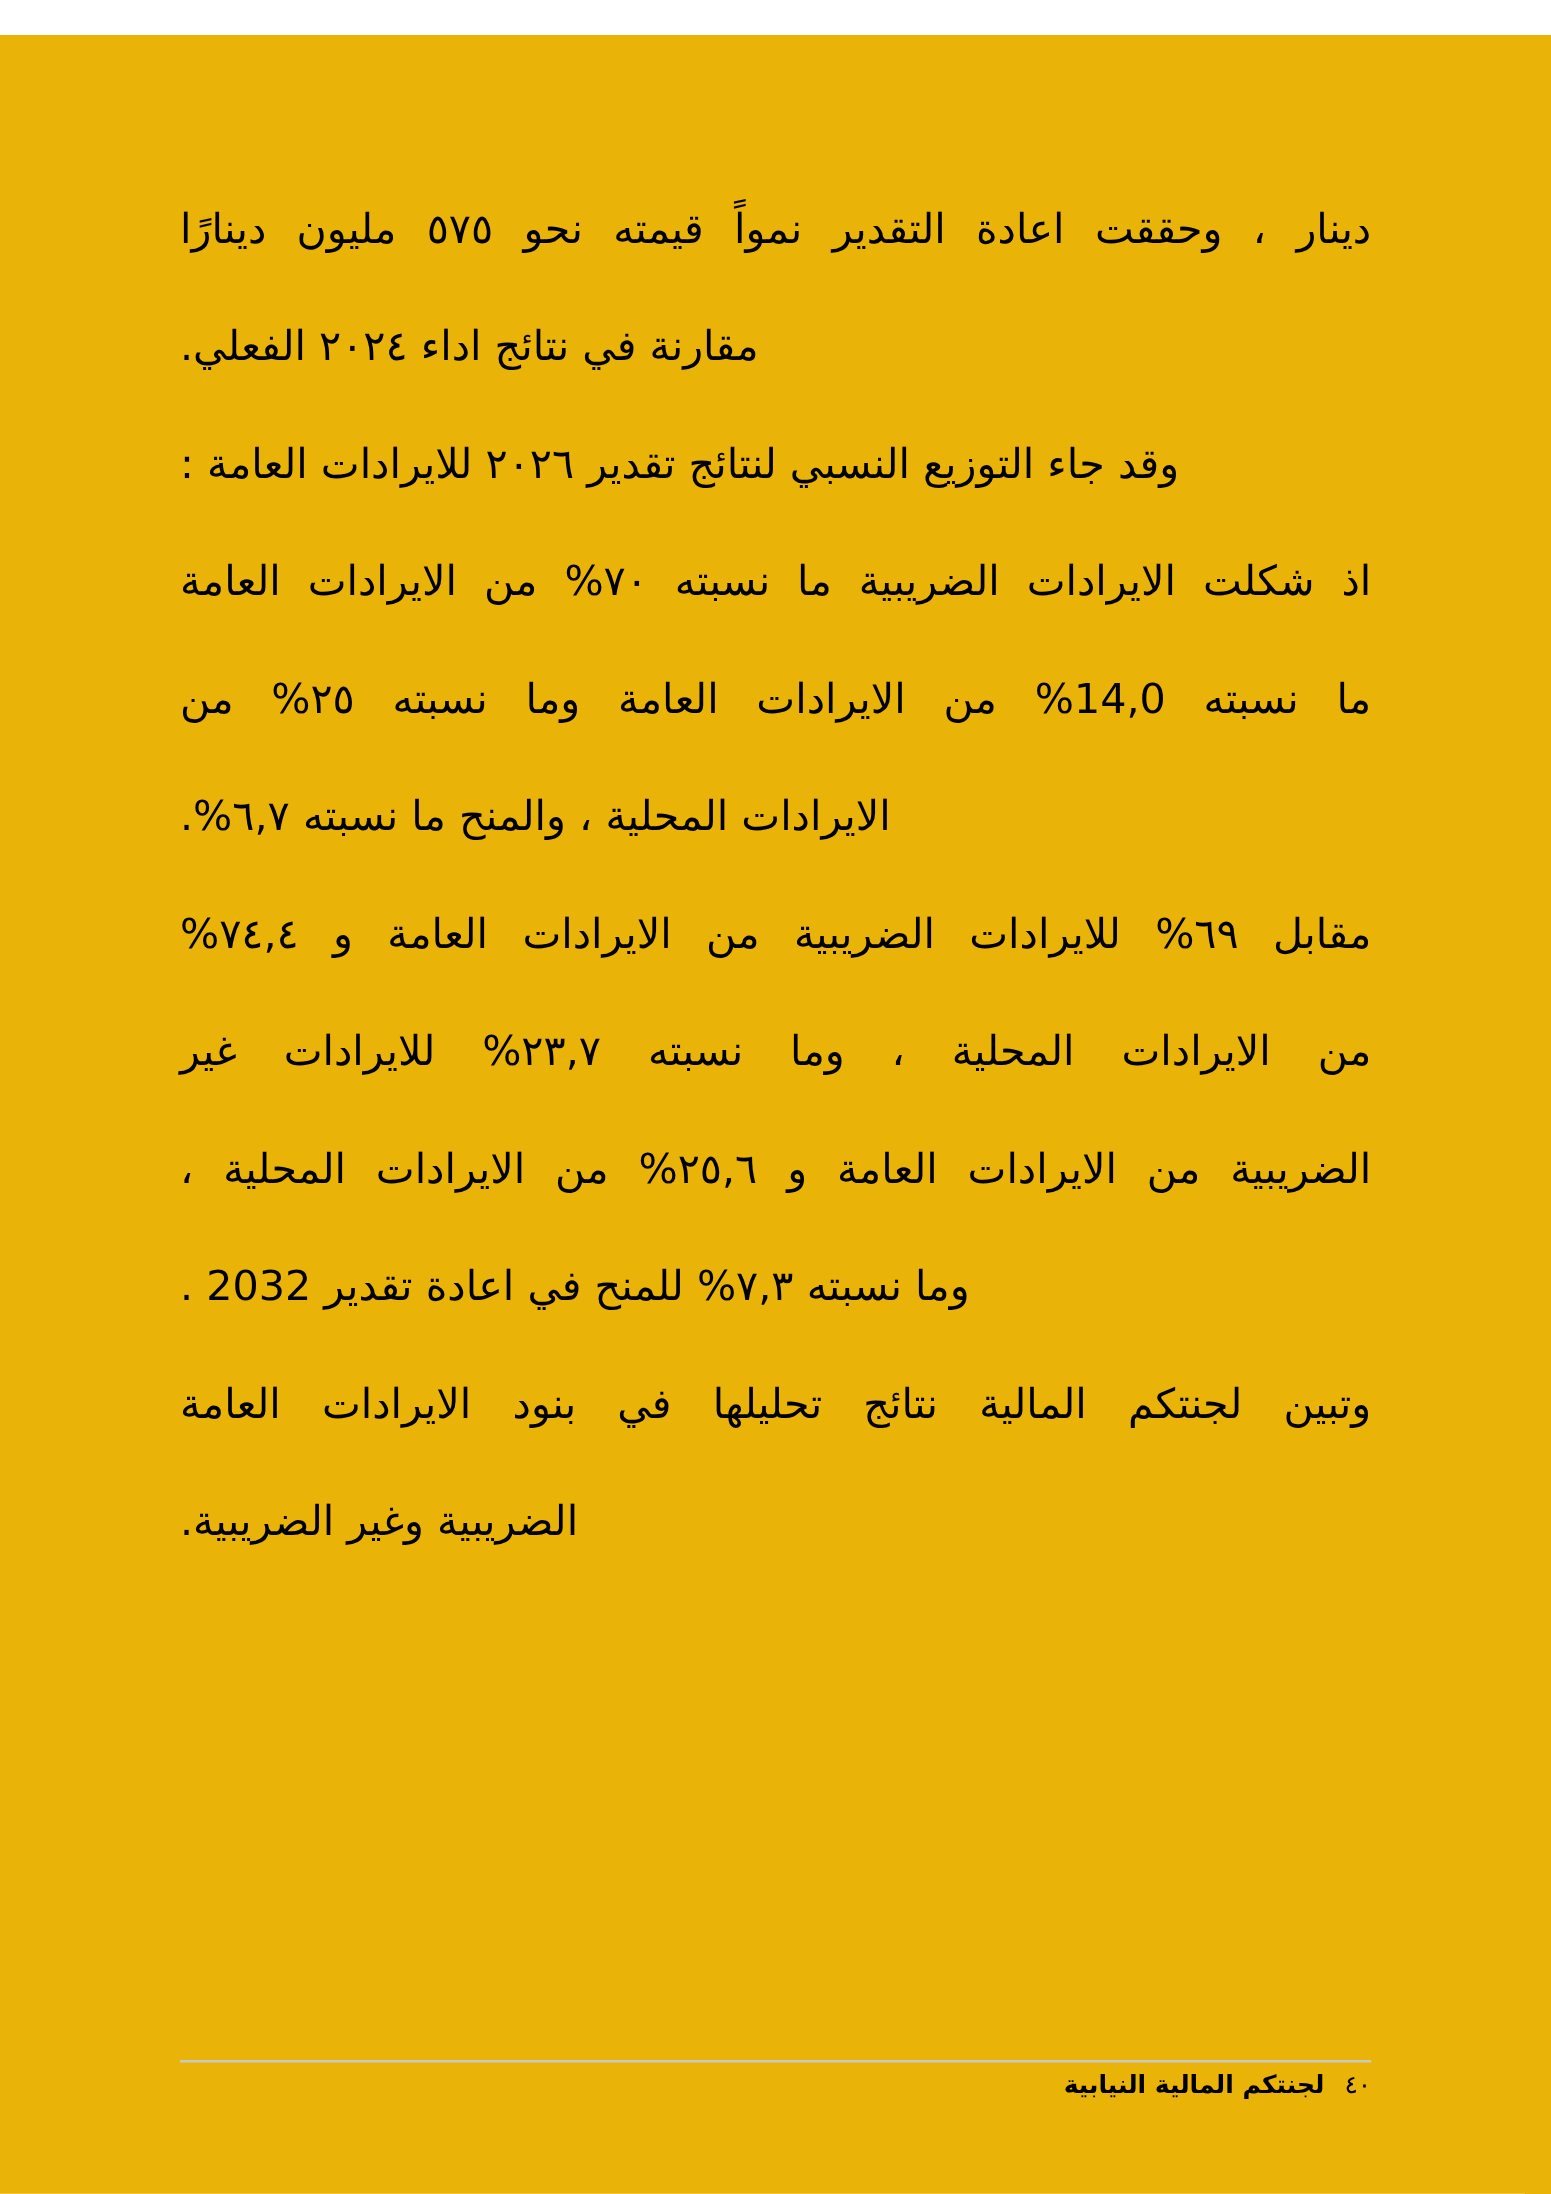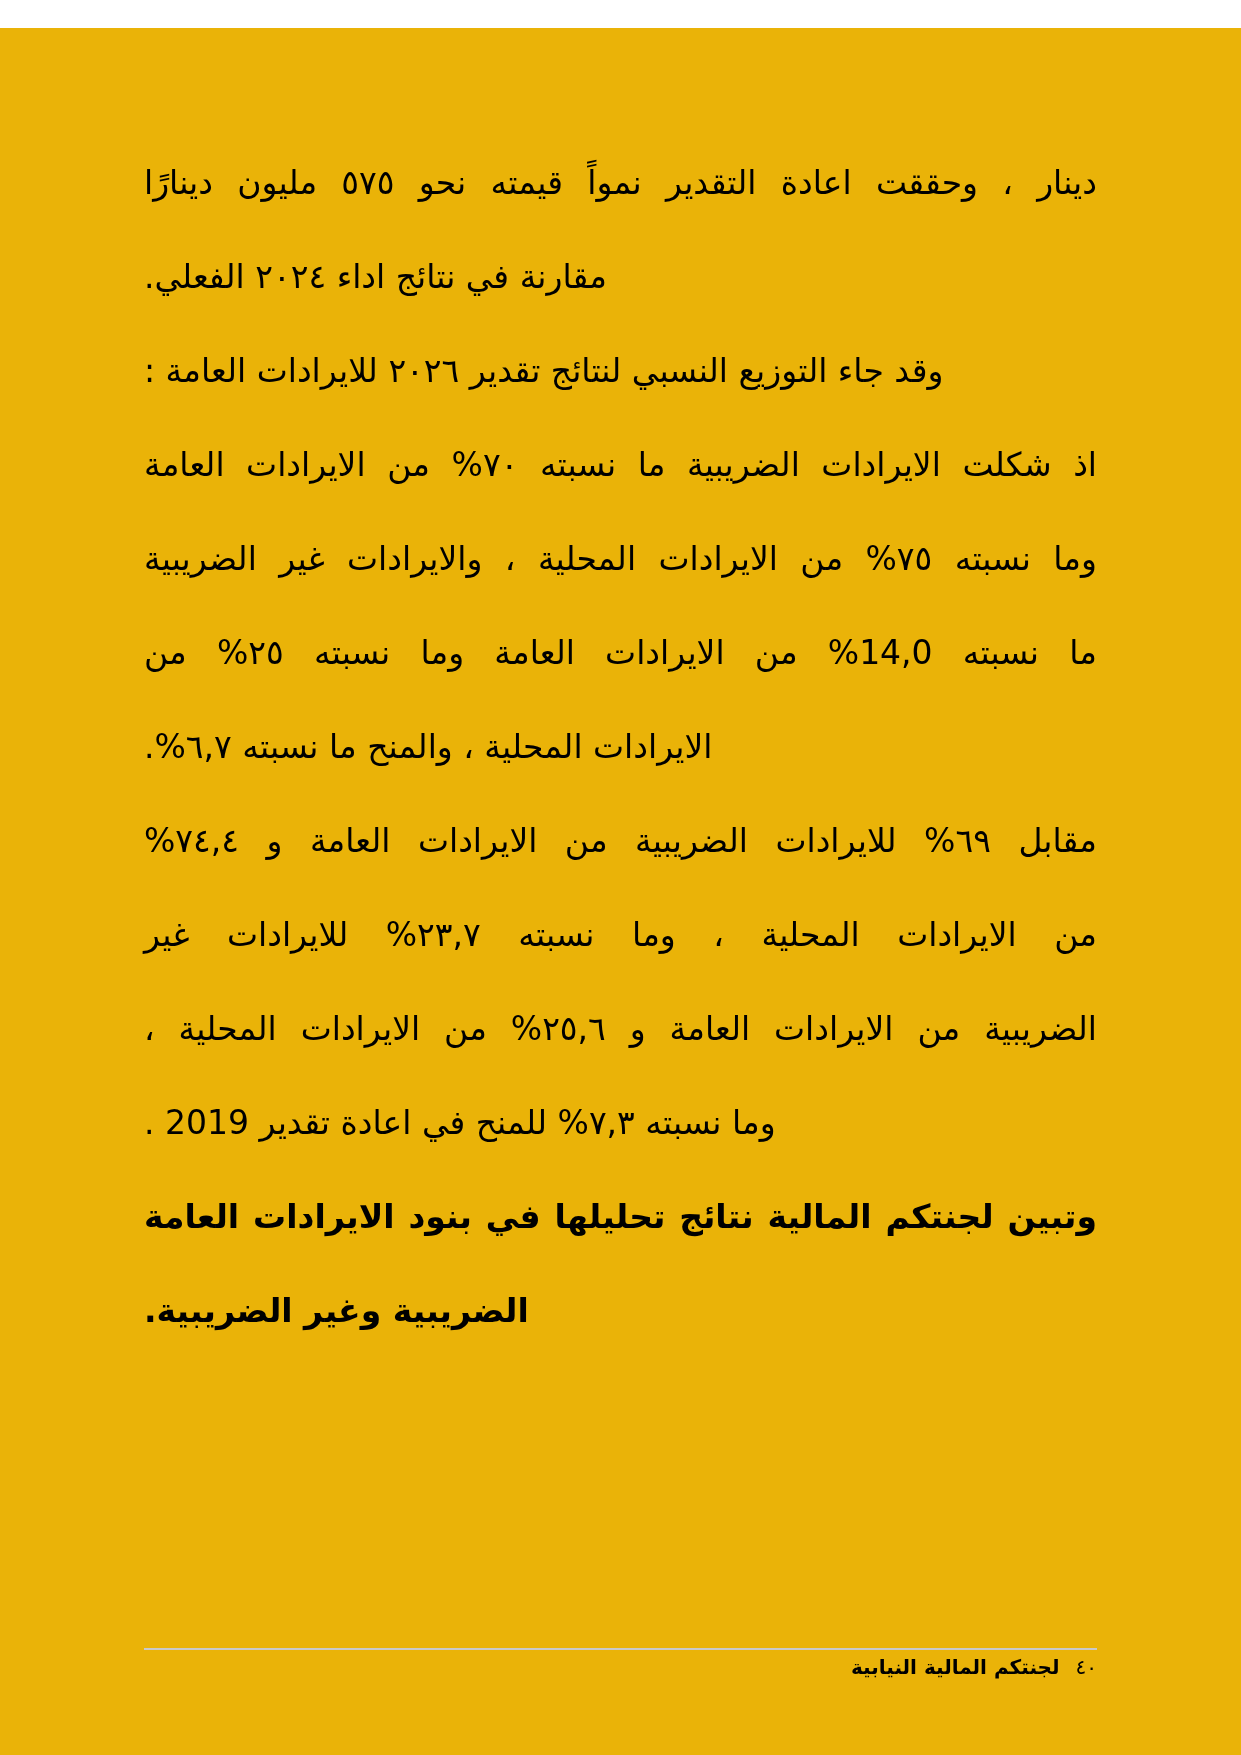--- a/index.html
+++ b/index.html
@@ -36,21 +36,21 @@
   
   .line.stretch {
     text-align: justify;
     text-align-last: justify;
   }
   
   .line.end {
     text-align: left;
   }
   .line.bold {
-    font-weight: bold;
+    font-weight: normal;
   }
   .footer {
     position: absolute;
     left: 144px;
     right: 144px;
     top: 1620px;
     border-top: 2px solid #c9c9c9;
     padding-top: 5px;
     direction: rtl;
     text-align: right;
@@ -75,27 +75,26 @@
 </head>
 <body>
 
 <div class="page">
 
   <div class="doc" dir="rtl">
     <div class="line stretch">دينار ، وحققت اعادة التقدير نمواً قيمته نحو ٥٧٥ مليون دينارًا</div>
     <div class="line end">مقارنة في نتائج اداء ٢٠٢٤ الفعلي.</div>
     <div class="line end">وقد جاء التوزيع النسبي لنتائج تقدير ٢٠٢٦ للايرادات العامة :</div>
     <div class="line stretch">اذ شكلت الايرادات الضريبية ما نسبته ٧٠% من الايرادات العامة</div>
-    <div class="line stretch">وما نسبته ٧٥% من الايرادات المحلية ، والايرادات غير الضريبية</div>
     <div class="line stretch">ما نسبته 14,0% من الايرادات العامة وما نسبته ٢٥% من</div>
     <div class="line end">الايرادات المحلية ، والمنح ما نسبته ٦,٧%.</div>
     <div class="line stretch">مقابل ٦٩% للايرادات الضريبية من الايرادات العامة و ٧٤,٤%</div>
     <div class="line stretch">من الايرادات المحلية ، وما نسبته ٢٣,٧% للايرادات غير</div>
     <div class="line stretch">الضريبية من الايرادات العامة و ٢٥,٦% من الايرادات المحلية ،</div>
-    <div class="line end">وما نسبته ٧,٣% للمنح في اعادة تقدير 2019 .</div>
+    <div class="line end">وما نسبته ٧,٣% للمنح في اعادة تقدير 2032 .</div>
     <div class="line stretch bold">وتبين لجنتكم المالية نتائج تحليلها في بنود الايرادات العامة</div>
     <div class="line end bold">الضريبية وغير الضريبية.</div>
   </div>
 
   <div class="footer">
     <span class="footer-inner" dir="rtl">
       <span class="footer-page-number">٤٠</span>
       <span class="footer-committee">لجنتكم المالية النيابية</span>
     </span>
   </div>

